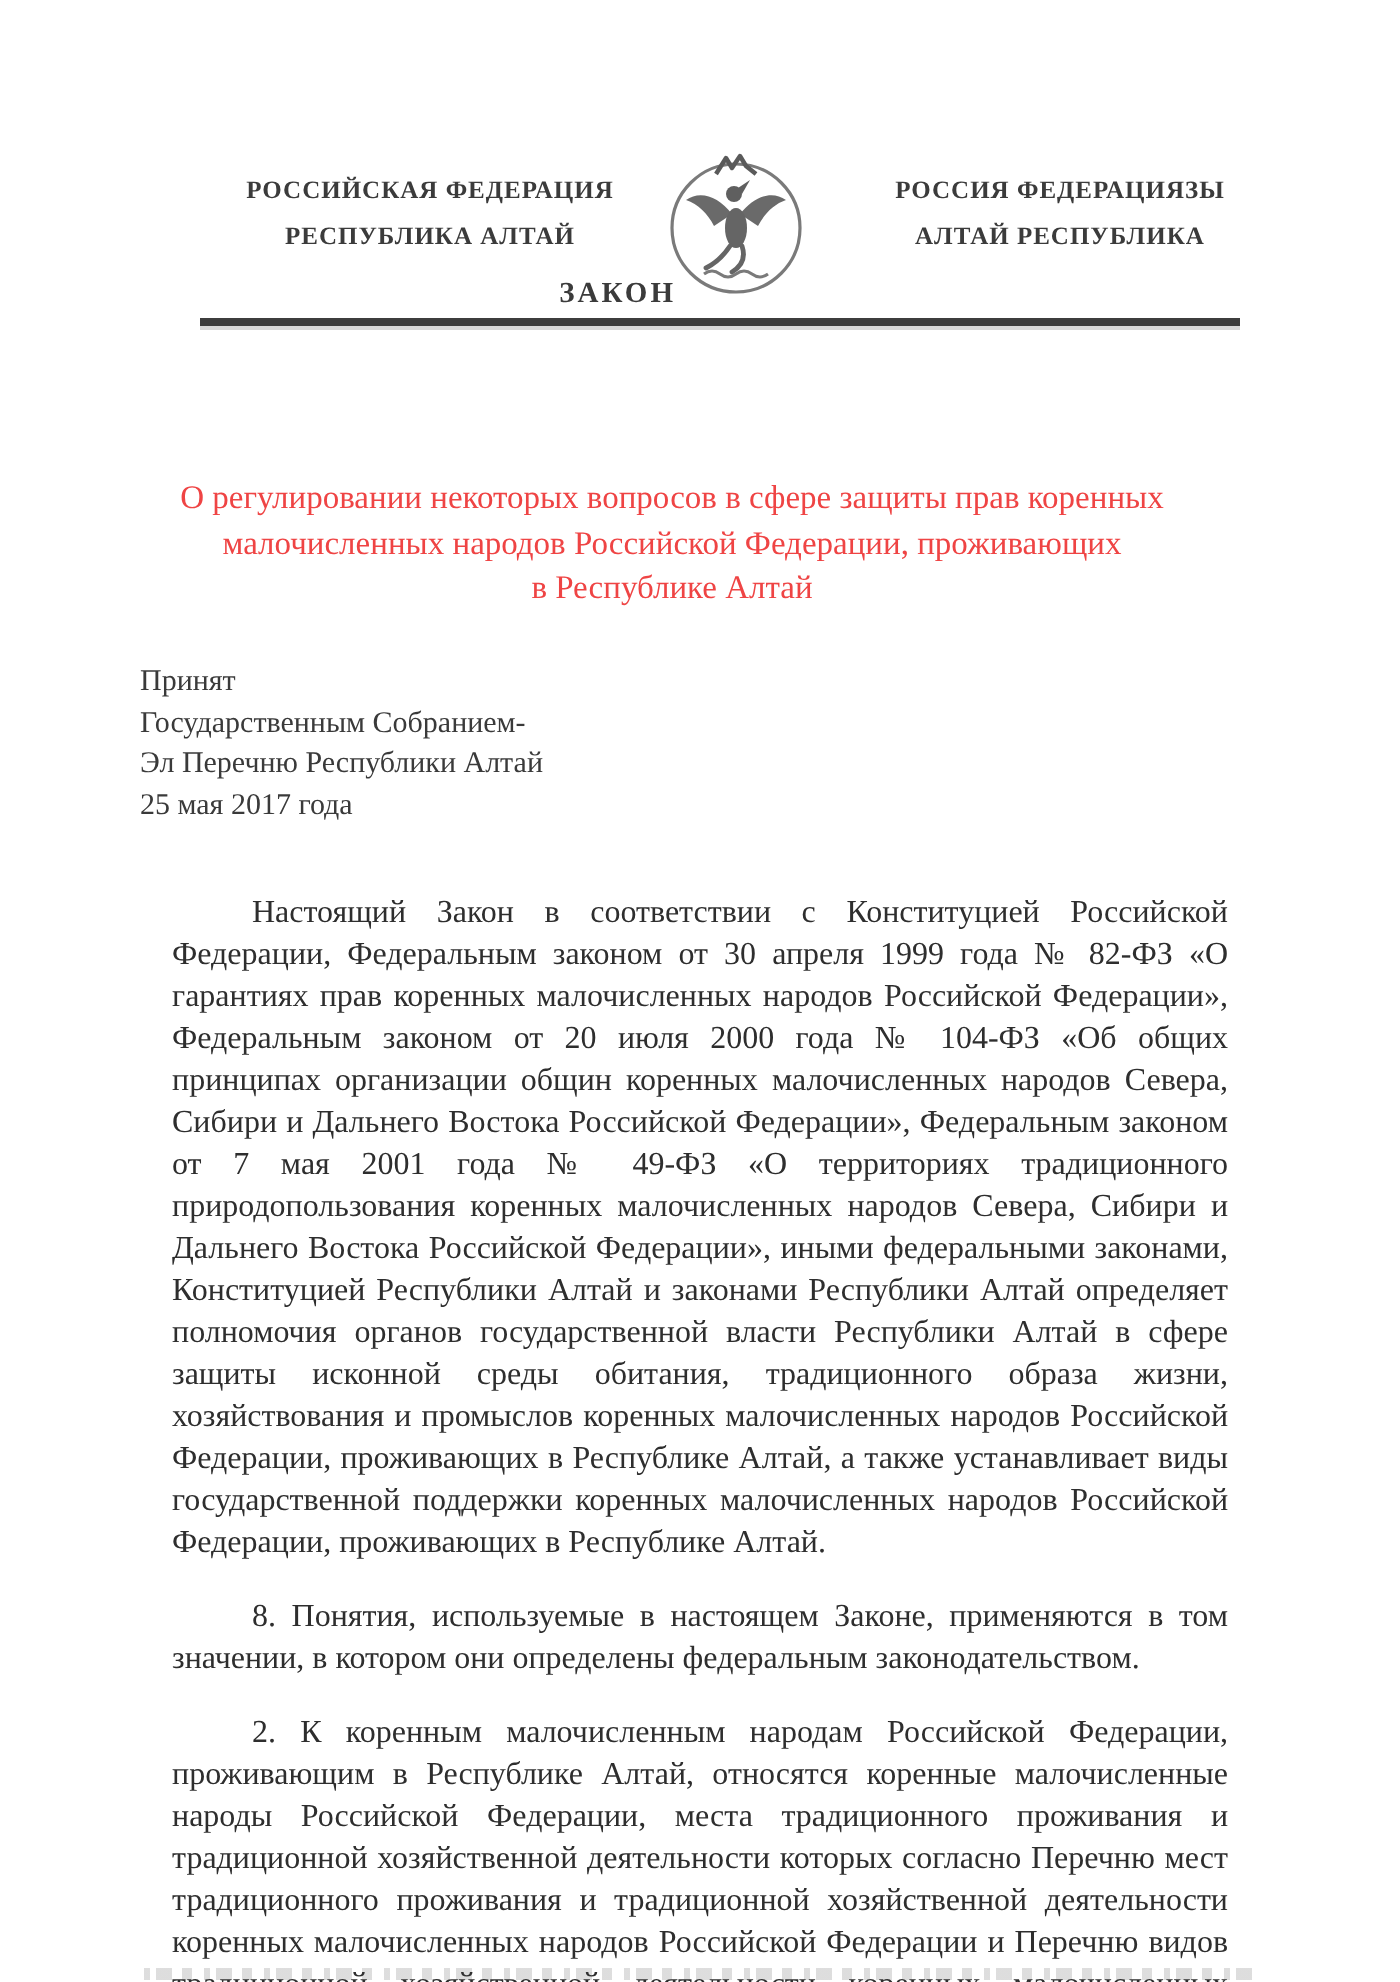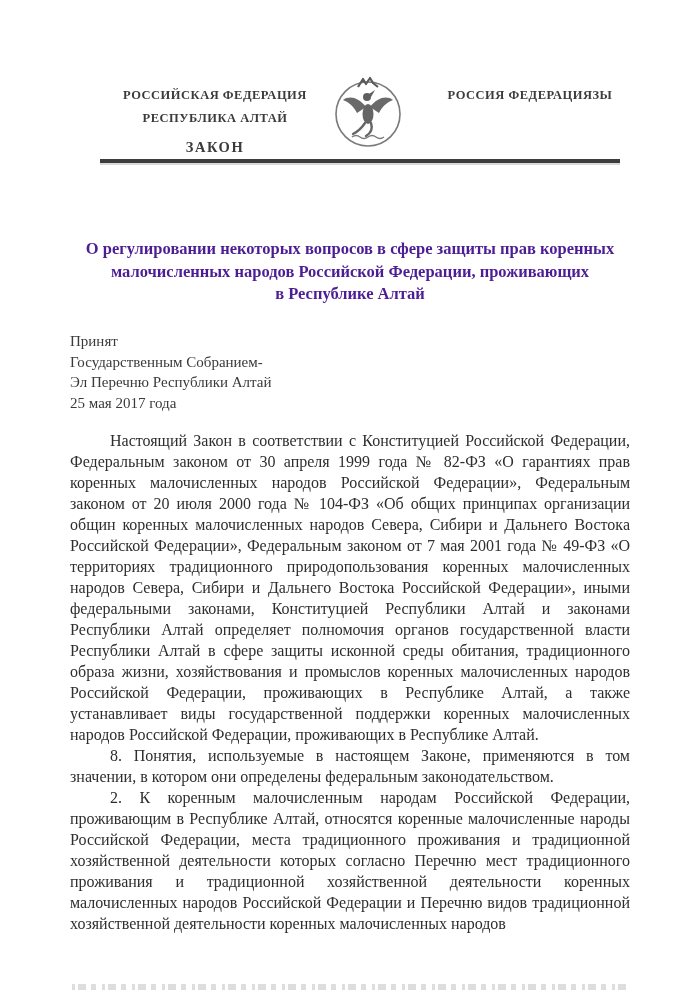--- a/index.html
+++ b/index.html
@@ -14,46 +14,46 @@
   
   .hdr-block{
     position:absolute;top:84px;
     text-align:center;
     font-weight:bold;
     color:#3b3b3b;
   }
   .hdr-left{left:92px;width:246px;}
   .hdr-right{left:424px;width:212px;}
   .hdr-line{font-size:12.5px;line-height:23px;letter-spacing:0.5px;white-space:nowrap;text-align:center;}
-  .hdr-type{margin-top:9px;font-size:14.5px;letter-spacing:1.5px;}
+  .hdr-type{margin-top:9px;font-size:14.5px;letter-spacing:1.5px;text-align:right;}
   .emblem{position:absolute;top:74px;left:330px;width:76px;height:76px;}
   .rule{
     position:absolute;top:159px;left:100px;width:520px;height:4px;
     background:#3d3d3d;
     box-shadow:0 2px 0 #d9d9d9;
   }
   
   .title{
-    position:absolute;top:238px;left:50px;width:600px;
-    text-align:center;font-weight:bold;
-    font-size:16.5px;line-height:22.5px;color:#4c1d95;
+    position:absolute;top:238px;left:36px;width:600px;
+    text-align:center;font-weight:normal;
+    font-size:16.5px;line-height:22.5px;color:#ef4444;
   }
   
   .adoption{
     position:absolute;top:331px;left:70px;
     font-size:15px;line-height:20.5px;color:#3a3a3a;
   }
   
   .bodytext{
     position:absolute;top:430px;left:70px;width:560px;height:561px;
     font-size:16px;line-height:21px;
     text-align:justify;color:#2e2e2e;
     overflow:hidden;
   }
-  .bodytext p{margin:0;text-indent:40px;}
+  .bodytext p{margin:16px;text-indent:40px;}
   .article-heading{margin-top:14px;text-indent:40px;}
   .article-heading .bold{font-weight:bold;color:#1e1e1e;}
   .item-first{margin-top:16px;}
   
   .clipped-line{
     position:absolute;top:984px;left:72px;width:556px;height:6px;
     opacity:0.18;
     background:repeating-linear-gradient(90deg,
       #444 0 3px, transparent 3px 6px,
       #444 6px 14px, transparent 14px 19px,
@@ -87,20 +87,21 @@
 
       <path d="M35 49 C31 55 27 58 23 60" fill="none" stroke="#656565" stroke-width="2.4" stroke-linecap="round"></path>
       <path d="M41 49 C43 55 41 59 36 62" fill="none" stroke="#656565" stroke-width="2.4" stroke-linecap="round"></path>
 
       <path d="M22 63 Q26 60 30 63 T38 63 T46 63 T54 63" fill="none" stroke="#7a7a7a" stroke-width="1.5"></path>
     </svg>
   </div>
 
   <div class="hdr-block hdr-right">
     <div class="hdr-line">РОССИЯ ФЕДЕРАЦИЯЗЫ</div>
+    <div class="hdr-line">АЛТАЙ РЕСПУБЛИКА</div>
   </div>
 
   <div class="rule"></div>
 
   <div class="title">
     <div>О регулировании некоторых вопросов в сфере защиты прав коренных</div>
     <div>малочисленных народов Российской Федерации, проживающих</div>
     <div>в Республике Алтай</div>
   </div>
 

